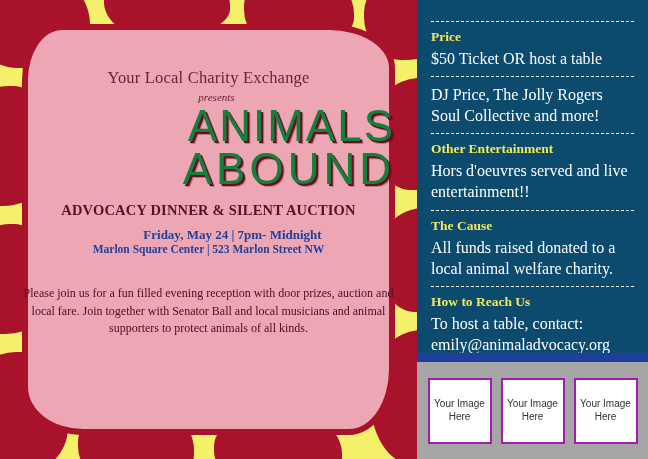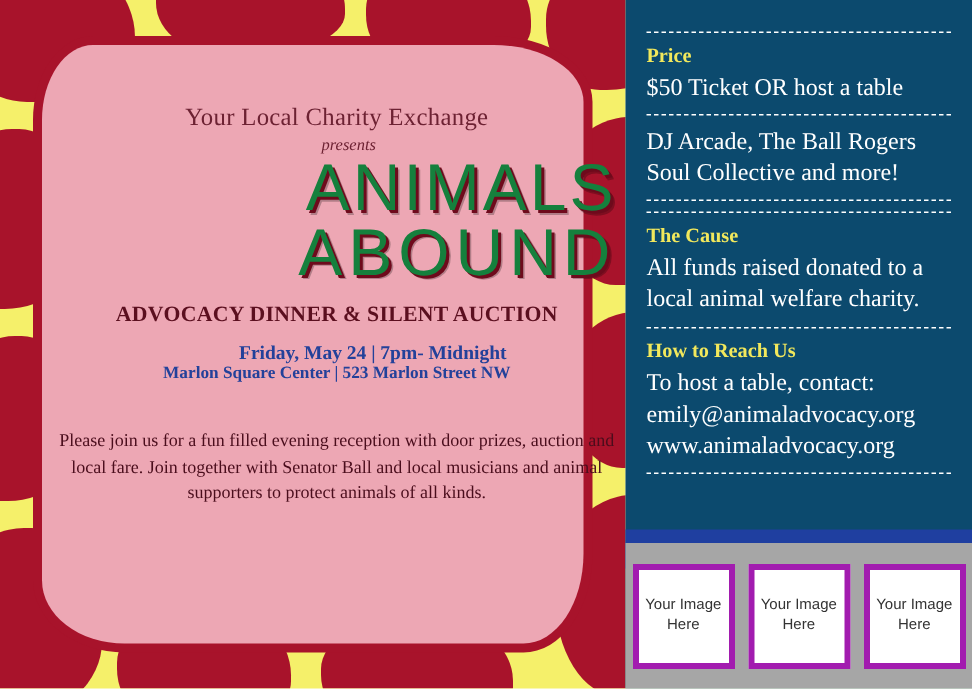--- a/index.html
+++ b/index.html
@@ -49,21 +49,21 @@
     left: 28px;
     top: 30px;
     width: 361px;
     height: 399px;
     background: #eda7b4;
     border-radius: 34px 60px 40px 55px / 50px 38px 60px 42px;
     box-shadow: 0 0 0 6px #a8132b;
   }
   .left-content {
     position: absolute;
-    left: 16px;
+    left: 0;
     top: 0;
     width: 417px;
     height: 459px;
     text-align: center;
     color: #5b1020;
   }
   .org-name {
     margin-top: 68px;
     font-family: "Liberation Serif", serif;
     font-size: 16.5px;
@@ -189,21 +189,21 @@
     background: #a6a6a6;
     display: flex;
     align-items: center;
     justify-content: center;
     gap: 9px;
   }
   .img-box {
     width: 60px;
     height: 62px;
     background: #ffffff;
-    border: 4px solid #a21caf;
+    border: 2px solid #a21caf;
     display: flex;
     align-items: center;
     justify-content: center;
     text-align: center;
     font-family: "Liberation Sans", sans-serif;
     font-size: 10px;
     color: #333333;
     line-height: 1.25;
   }
 </style>
@@ -249,24 +249,28 @@
     <div class="right-inner">
 
       <hr class="dash">
       <div class="sec">
         <p class="sec-title">Price</p>
         <p class="sec-body">$50 Ticket OR host a table</p>
       </div>
 
       <hr class="dash">
       <div class="sec">
-        <p class="sec-body">DJ Arcade, The Ball Rogers Soul Collective and more!</p>
-      </div>
-
-      <hr class="dash">
+        <p class="sec-body">DJ Price, The Jolly Rogers Soul Collective and more!</p>
+      </div>
+
+      <hr class="dash">
+      <div class="sec">
+        <p class="sec-title">Other Entertainment</p>
+        <p class="sec-body">Hors d'oeuvres served and live entertainment!!</p>
+      </div>
 
       <hr class="dash">
       <div class="sec">
         <p class="sec-title">The Cause</p>
         <p class="sec-body">All funds raised donated to a local animal welfare charity.</p>
       </div>
 
       <hr class="dash">
       <div class="sec">
         <p class="sec-title">How to Reach Us</p>

